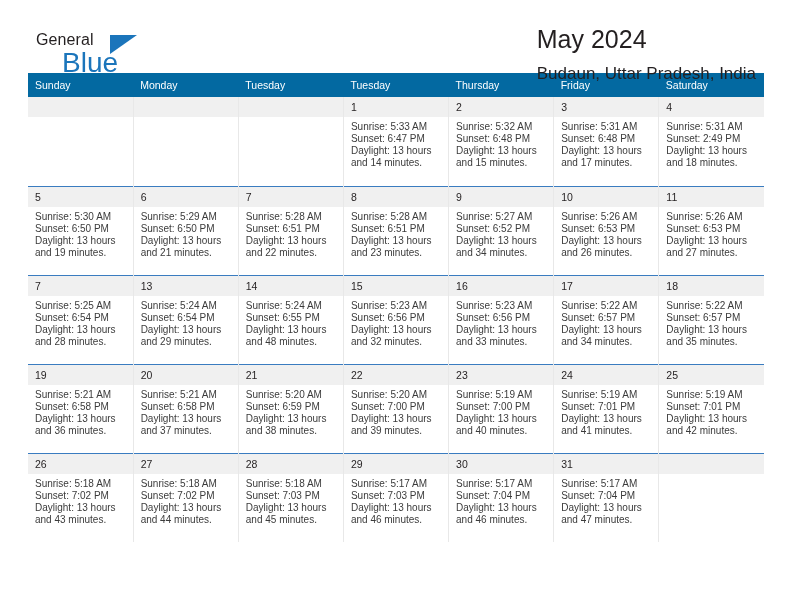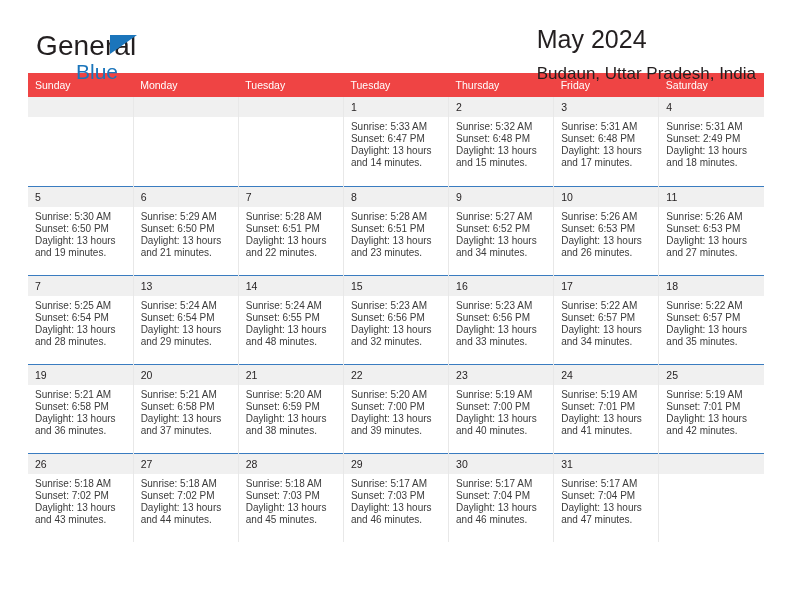--- a/index.html
+++ b/index.html
@@ -28,31 +28,31 @@
     height: 73px;
   }
   .brand {
     position: absolute;
     left: 8px;
     top: 32px;
     line-height: 1;
     user-select: none;
   }
   .brand-general {
-    font-size: 28px;
+    font-size: 16px;
     color: #231f20;
     letter-spacing: .1px;
     display: block;
   }
   .brand-blue {
-    font-size: 21px;
+    font-size: 28px;
     color: #1b75bb;
     display: block;
     margin-top: 1px;
-    margin-left: 40px;
+    margin-left: 26px;
   }
   .brand-flag {
     position: absolute;
     left: 74px;
     top: 3px;
     width: 0;
     height: 0;
     border-left: 27px solid #1b75bb;
     border-bottom: 19px solid transparent;
   }
@@ -74,21 +74,21 @@
     margin-top: 10px;
   }
 
   
   .calendar {
     width: 736px;
     border-collapse: collapse;
     table-layout: fixed;
   }
   .calendar th {
-    background: #ef4444;
+    background: #0369a1;
     color: #ffffff;
     font-size: 10.5px;
     font-weight: normal;
     text-align: left;
     padding: 6px 0 6px 7px;
     height: 10px;
   }
   .calendar td {
     vertical-align: top;
     padding: 0;

